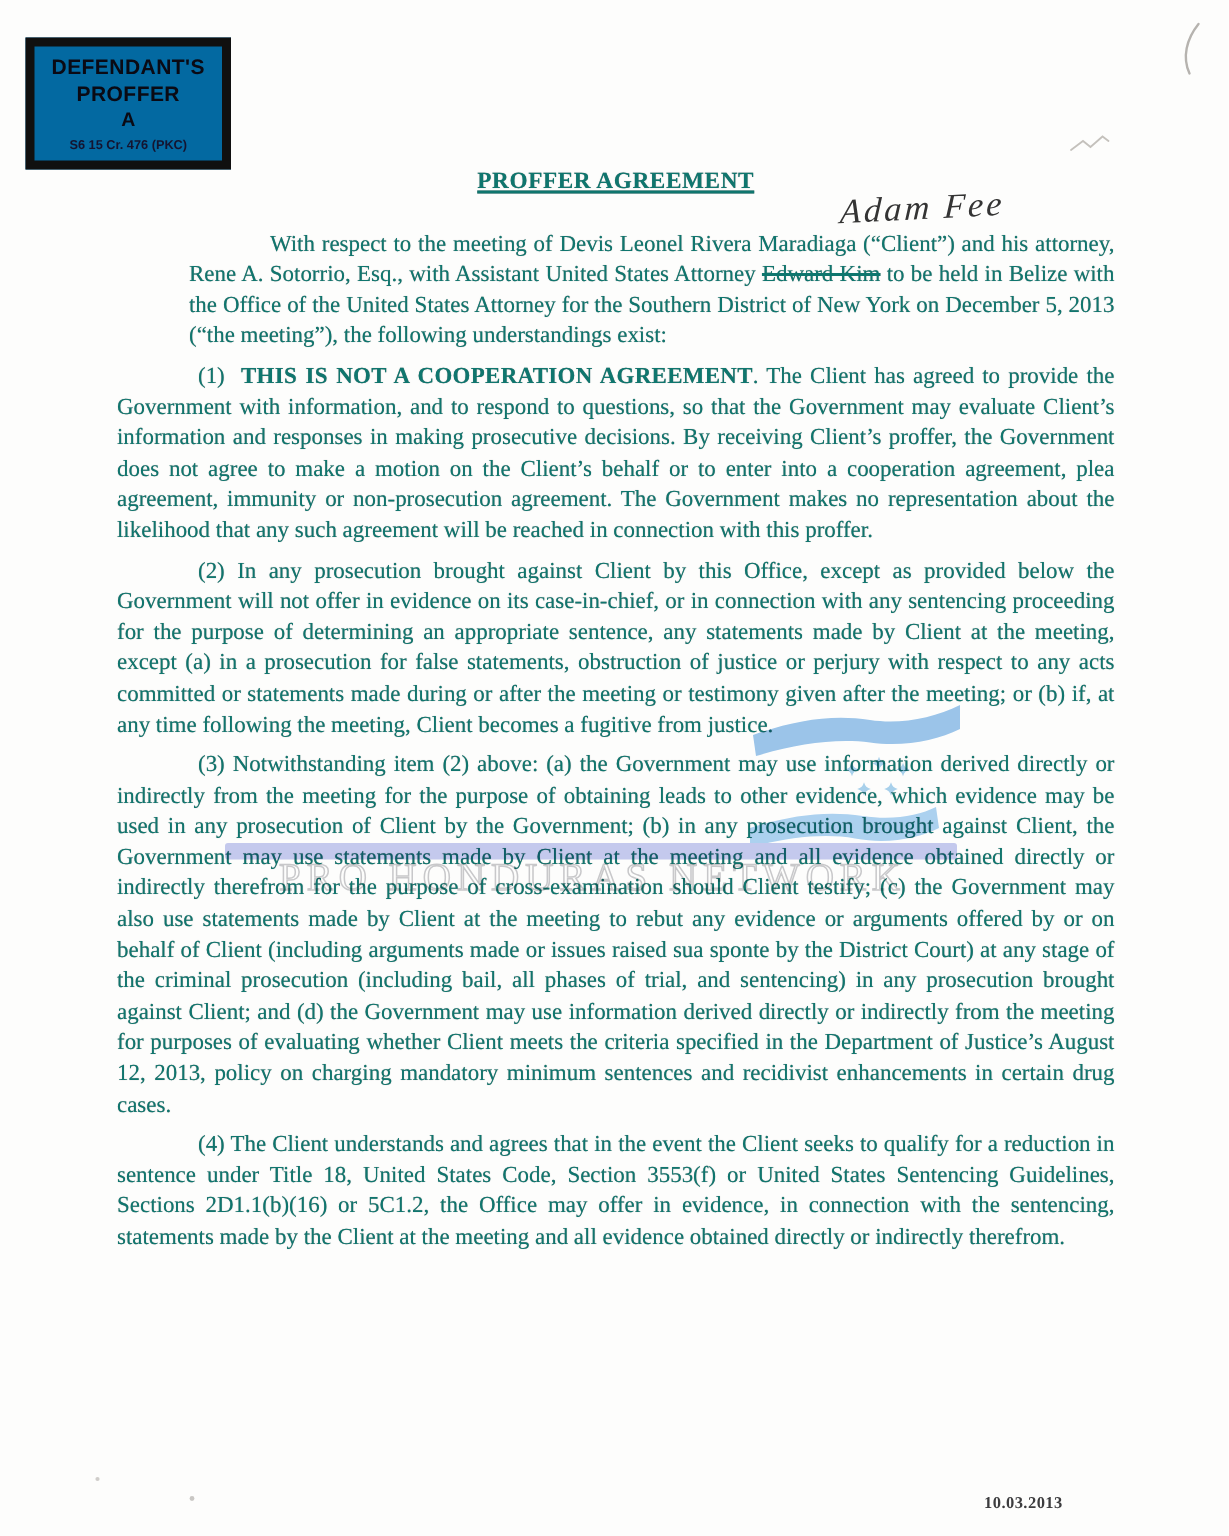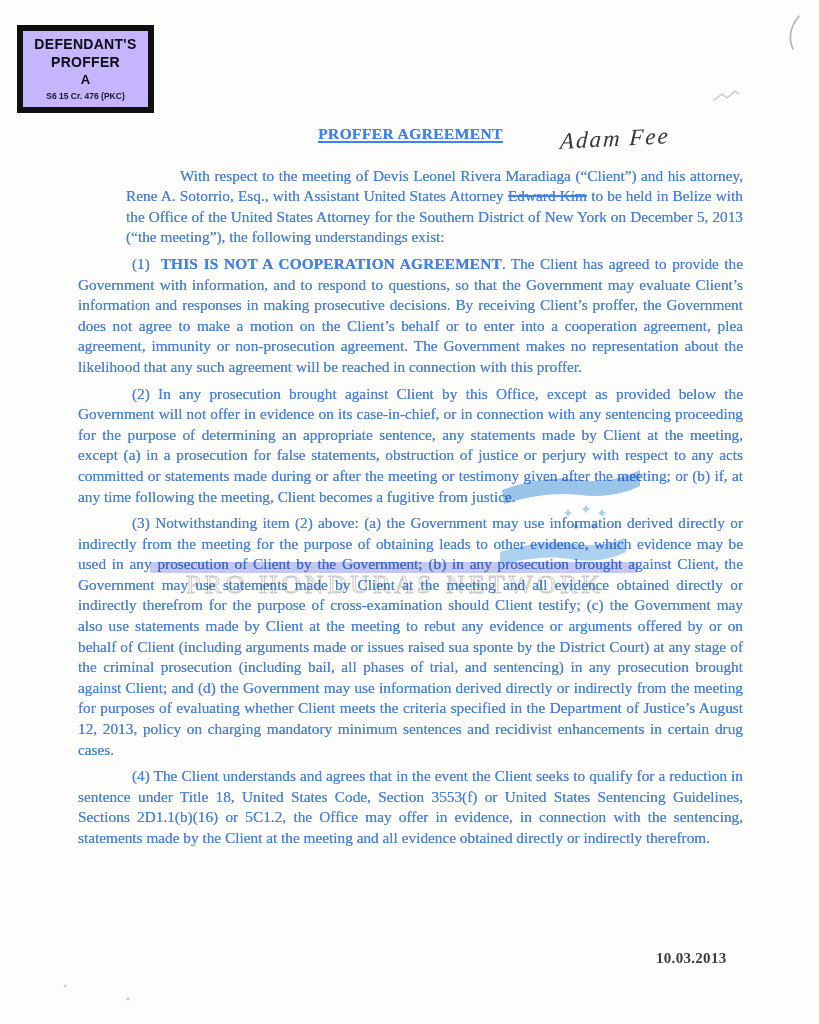--- a/index.html
+++ b/index.html
@@ -9,21 +9,21 @@
     background: #fdfdfc;
     font-family: "Liberation Serif", serif;
     overflow: hidden;
   }
 
   
   .sticker {
     position: absolute;
     left: 17px; top: 25px;
     width: 137px; height: 88px;
-    background: #c4b5fd;
+    background: #0369a1;
     border: 6px solid #101010;
     z-index: 5;
     display: flex; flex-direction: column;
     align-items: center; justify-content: center;
     font-family: "Liberation Sans", sans-serif;
     color: #0a0a14;
     text-align: center;
     line-height: 1.25;
   }
   .sticker .l1, .sticker .l2 { font-size: 14px; font-weight: bold; letter-spacing: 0.3px; }
@@ -62,24 +62,24 @@
     font-size: 26px;
     letter-spacing: 4px;
     white-space: nowrap;
     color: rgba(255,255,255,0.02);
     -webkit-text-stroke: 1px rgba(158,158,164,0.55);
   }
 
   
   .doc {
     position: absolute;
-    left: 78px; top: 124px;
+    left: 78px; top: 111px;
     width: 665px;
     z-index: 1;
-    color: #3b82f6;
+    color: #0f766e;
     font-size: 15.3px;
     line-height: 20.6px;
     text-shadow: 0 0 0.5px rgba(40,40,40,0.55);
   }
   .doc-title {
     text-align: center;
     font-weight: bold;
     font-size: 15.5px;
     letter-spacing: 0.4px;
     text-decoration: underline;
@@ -110,23 +110,23 @@
     transform: rotate(-3deg) skewX(-6deg);
     white-space: nowrap;
   }
   .marks-overlay {
     position: absolute; inset: 0;
     z-index: 4;
     pointer-events: none;
   }
   .footer-date {
     position: absolute;
-    left: 656px; top: 950px;
+    left: 656px; top: 996px;
     z-index: 1;
-    font-size: 15px;
+    font-size: 11px;
     font-weight: bold;
     color: #3c3c3e;
     letter-spacing: 0.3px;
   }
 </style>
 </head>
 <body>
 
 <div class="sticker">
   <div class="l1">DEFENDANT'S</div>

